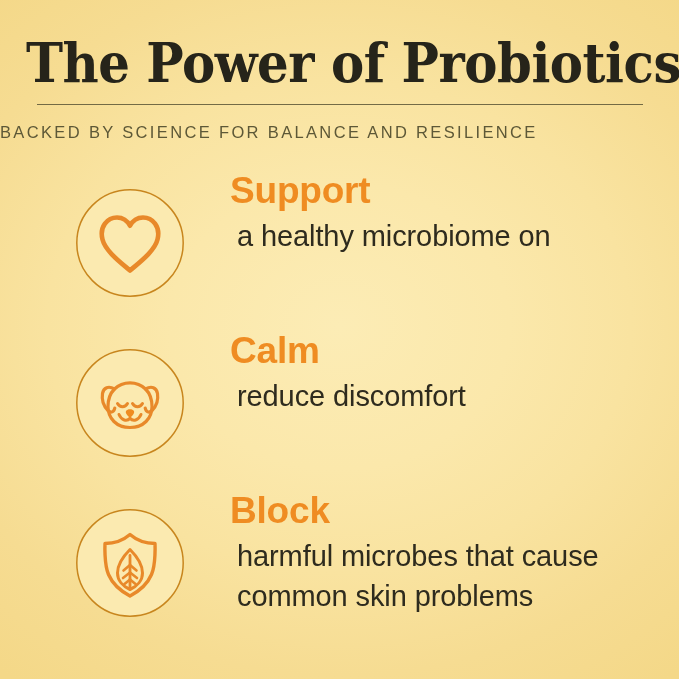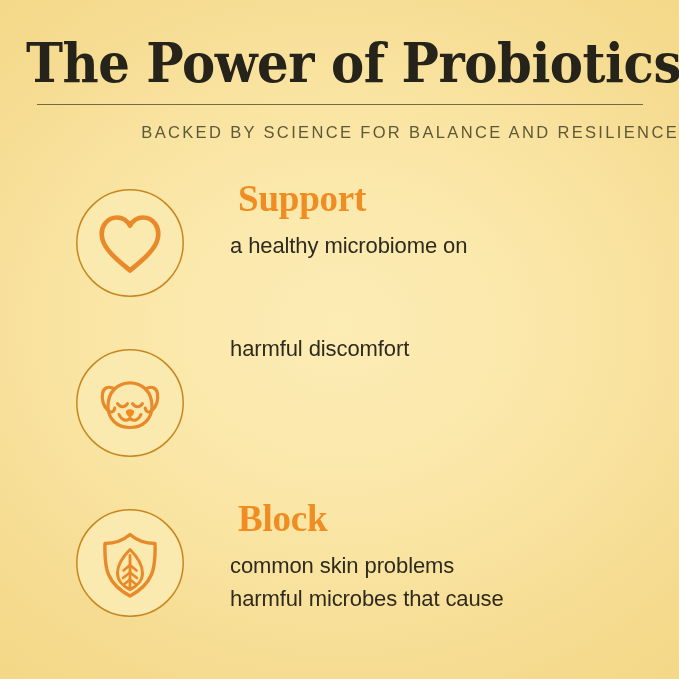--- a/index.html
+++ b/index.html
@@ -61,21 +61,21 @@
     background: #5c5636;
     opacity: 0.85;
   }
 
   #subtitle {
     margin: 0;
     position: absolute;
     left: 0;
     top: 121px;
     width: 679px;
-    text-align: right;
+    text-align: left;
     font-family: "Liberation Sans", sans-serif;
     font-weight: 400;
     font-size: 16.5px;
     line-height: 22px;
     letter-spacing: 2.35px;
     color: #5d5837;
     white-space: nowrap;
   }
 
   
@@ -103,35 +103,35 @@
   }
 
   .copy {
     position: absolute;
     left: 230px;
     top: 0;
     width: 432px;
   }
 
   .headline {
-    margin: 8px;
-    font-family: Liberation Serif, serif;
+    margin: 0;
+    font-family: Liberation Sans, sans-serif;
     font-weight: 700;
     font-size: 37px;
     line-height: 45px;
     letter-spacing: -0.2px;
     color: #ef8c22;
     white-space: nowrap;
   }
 
   .body-line {
-    margin: 0;
+    margin: 7px;
     font-family: "Liberation Sans", sans-serif;
     font-weight: 400;
-    font-size: 22px;
+    font-size: 29px;
     line-height: 33px;
     letter-spacing: -0.1px;
     color: #2e2b1e;
     white-space: nowrap;
   }
   .body-block { margin-top: 4px; }
 </style>
 </head>
 <body>
 
@@ -192,22 +192,23 @@
                    C 58 73.8, 63.5 72.5, 66 66.5" stroke-width="3"></path>
         </g>
 
         <path d="M55 61.2 C 51.2 61.2, 49.8 63.8, 51.6 66.2
                  C 52.8 67.8, 54.2 69.2, 55 70
                  C 55.8 69.2, 57.2 67.8, 58.4 66.2
                  C 60.2 63.8, 58.8 61.2, 55 61.2 Z" fill="#ef8c22" stroke="none"></path>
       </svg>
     </div>
     <div class="copy">
+      <p class="headline">Calm</p>
       <div class="body-block">
-        <p class="body-line">harmful discomfort</p>
+        <p class="body-line">reduce discomfort</p>
       </div>
     </div>
   </div>
 
   <div class="row" id="row-2">
     <div class="icon-wrap">
       <svg viewBox="0 0 110 110">
         <circle cx="55" cy="55" r="53.2" fill="#fbeab0" stroke="#c8861e" stroke-width="1.5"></circle>
         <g fill="none" stroke="#e8892a" stroke-width="3.4" stroke-linejoin="round" stroke-linecap="round">
 
@@ -232,19 +233,19 @@
           <path d="M55 64.5 L 48 70" stroke-width="2.6"></path>
           <path d="M55 64.5 L 62 70" stroke-width="2.6"></path>
           <path d="M55 71.5 L 49.5 76" stroke-width="2.6"></path>
           <path d="M55 71.5 L 60.5 76" stroke-width="2.6"></path>
         </g>
       </svg>
     </div>
     <div class="copy">
       <p class="headline">Block</p>
       <div class="body-block">
+        <p class="body-line">harmful microbes that cause</p>
         <p class="body-line">common skin problems</p>
-        <p class="body-line">harmful microbes that cause</p>
       </div>
     </div>
   </div>
 
 </div>
 
 </body></html>

